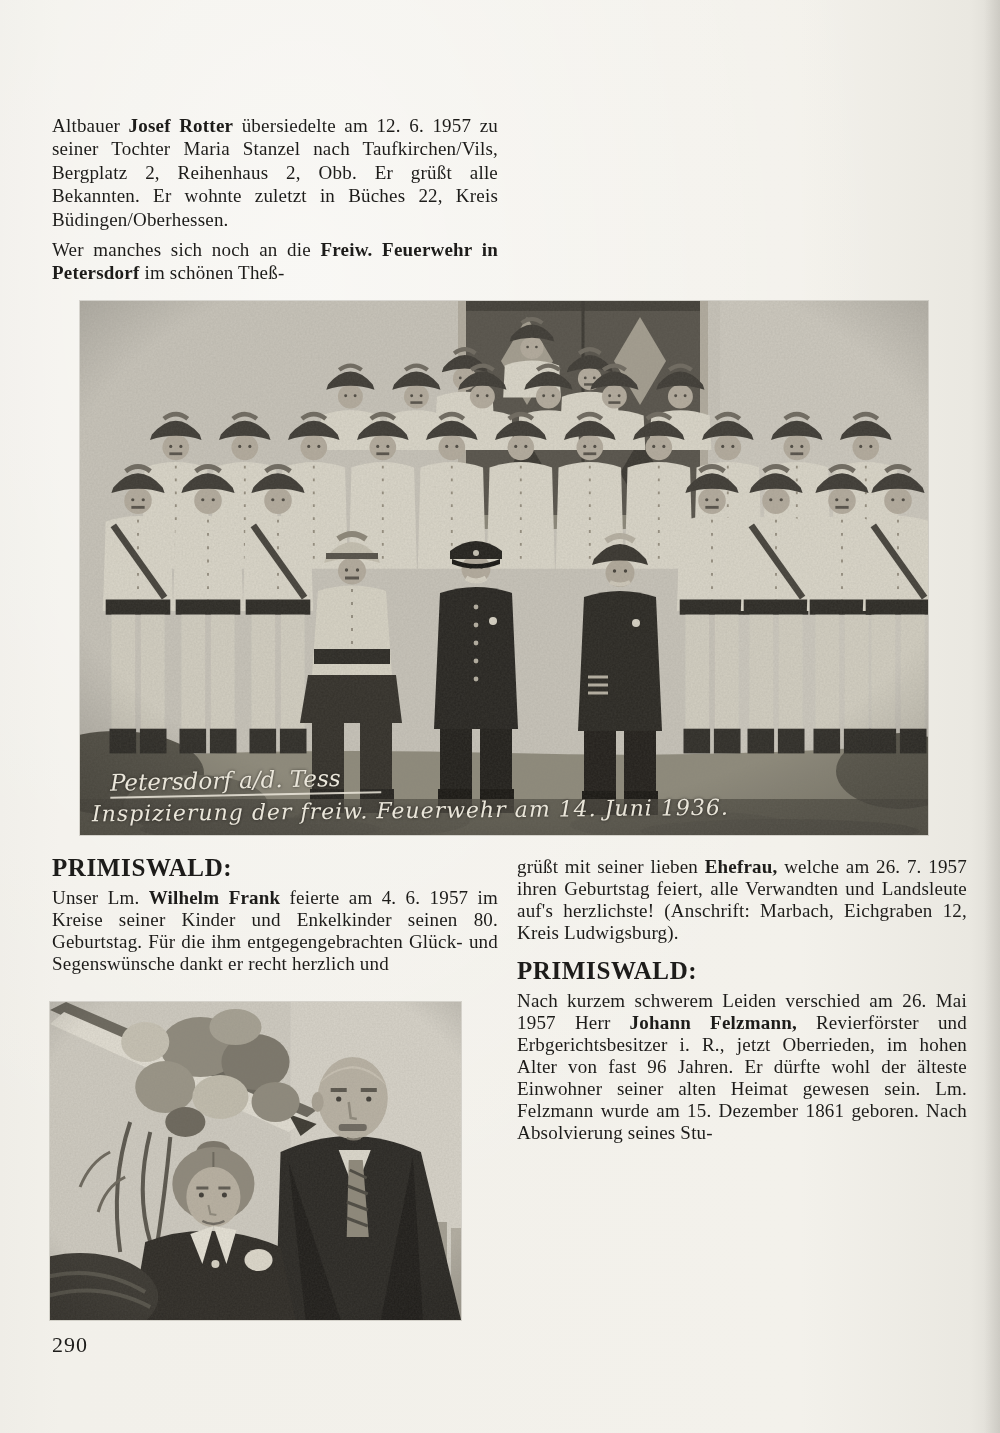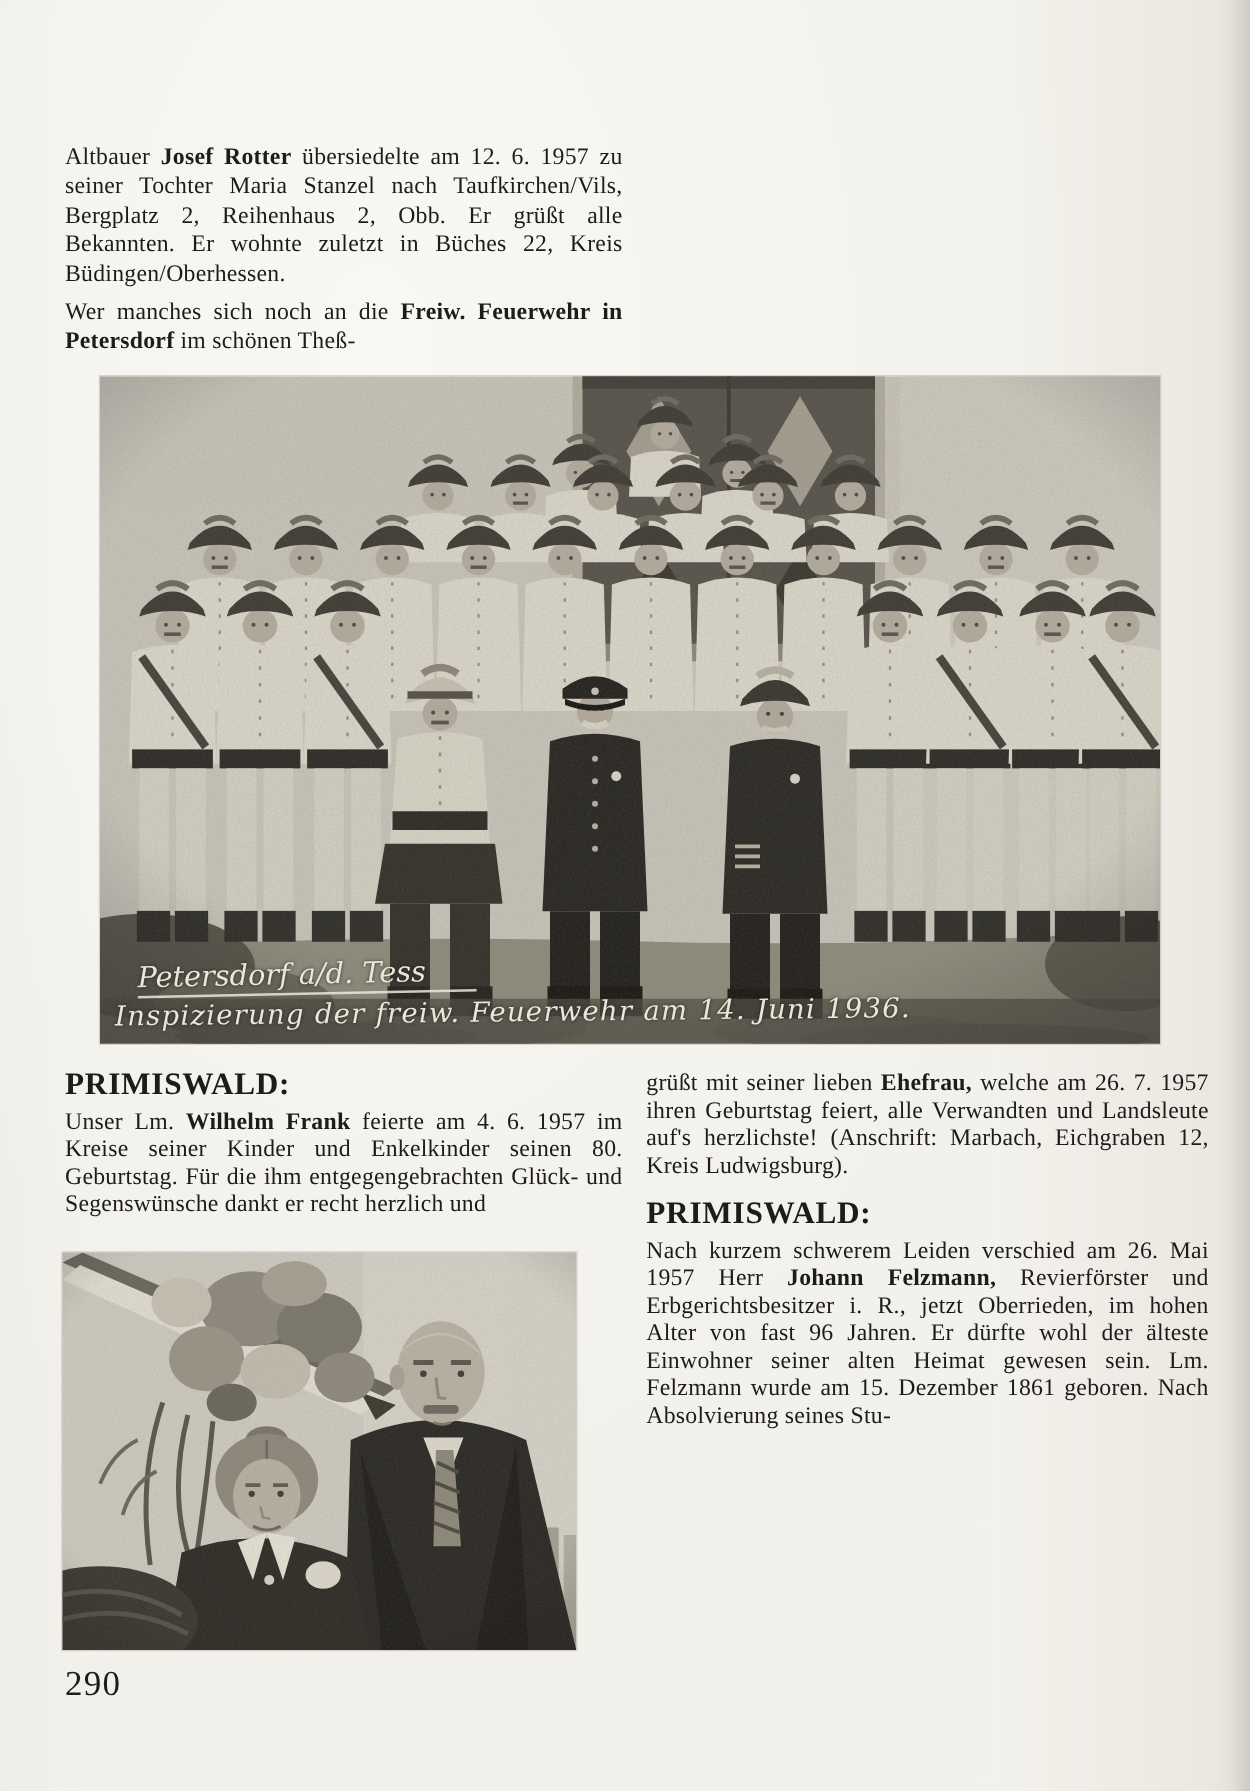--- a/index.html
+++ b/index.html
@@ -23,21 +23,21 @@
   .photo svg{display:block;width:100%;height:100%;}
   .caption-wrap{position:absolute;left:0;top:0;width:100%;height:100%;pointer-events:none;}
   .cap{
     position:absolute;color:#eae6da;font-style:italic;
     font-family:"DejaVu Serif","Liberation Serif",serif;
     text-shadow:0 0 3px rgba(30,28,24,0.8);white-space:nowrap;
   }
   .cap1{left:30px;top:466px;font-size:23px;transform:rotate(-1.2deg);}
   .cap1 span{display:inline-block;border-bottom:2px solid rgba(236,232,220,0.85);padding:0 40px 1px 0;}
   .cap2{left:12px;top:497px;font-size:22px;transform:rotate(-0.6deg);letter-spacing:1px;}
-  .pageno{position:absolute;left:52px;top:1332px;font-size:28px;letter-spacing:1px;}
+  .pageno{position:absolute;left:52px;top:1332px;font-size:22px;letter-spacing:1px;}
   .edge-shadow{position:absolute;right:0;top:0;width:16px;height:100%;
     background:linear-gradient(90deg,rgba(60,56,48,0) 0%,rgba(60,56,48,0.10) 100%);}
 </style>
 </head>
 <body>
 
 <div class="page">
 
   <div class="tcol lead-top" style="left:52px;top:114px;width:446px;">
     <p><span>Altbauer </span><b>Josef Rotter</b><span> übersiedelte am 12. 6. 1957 zu seiner Tochter Maria Stanzel nach Taufkirchen/Vils, Bergplatz 2, Reihenhaus 2, Obb. Er grüßt alle Bekannten. Er wohnte zuletzt in Büches 22, Kreis Büdingen/Oberhessen.</span></p>

